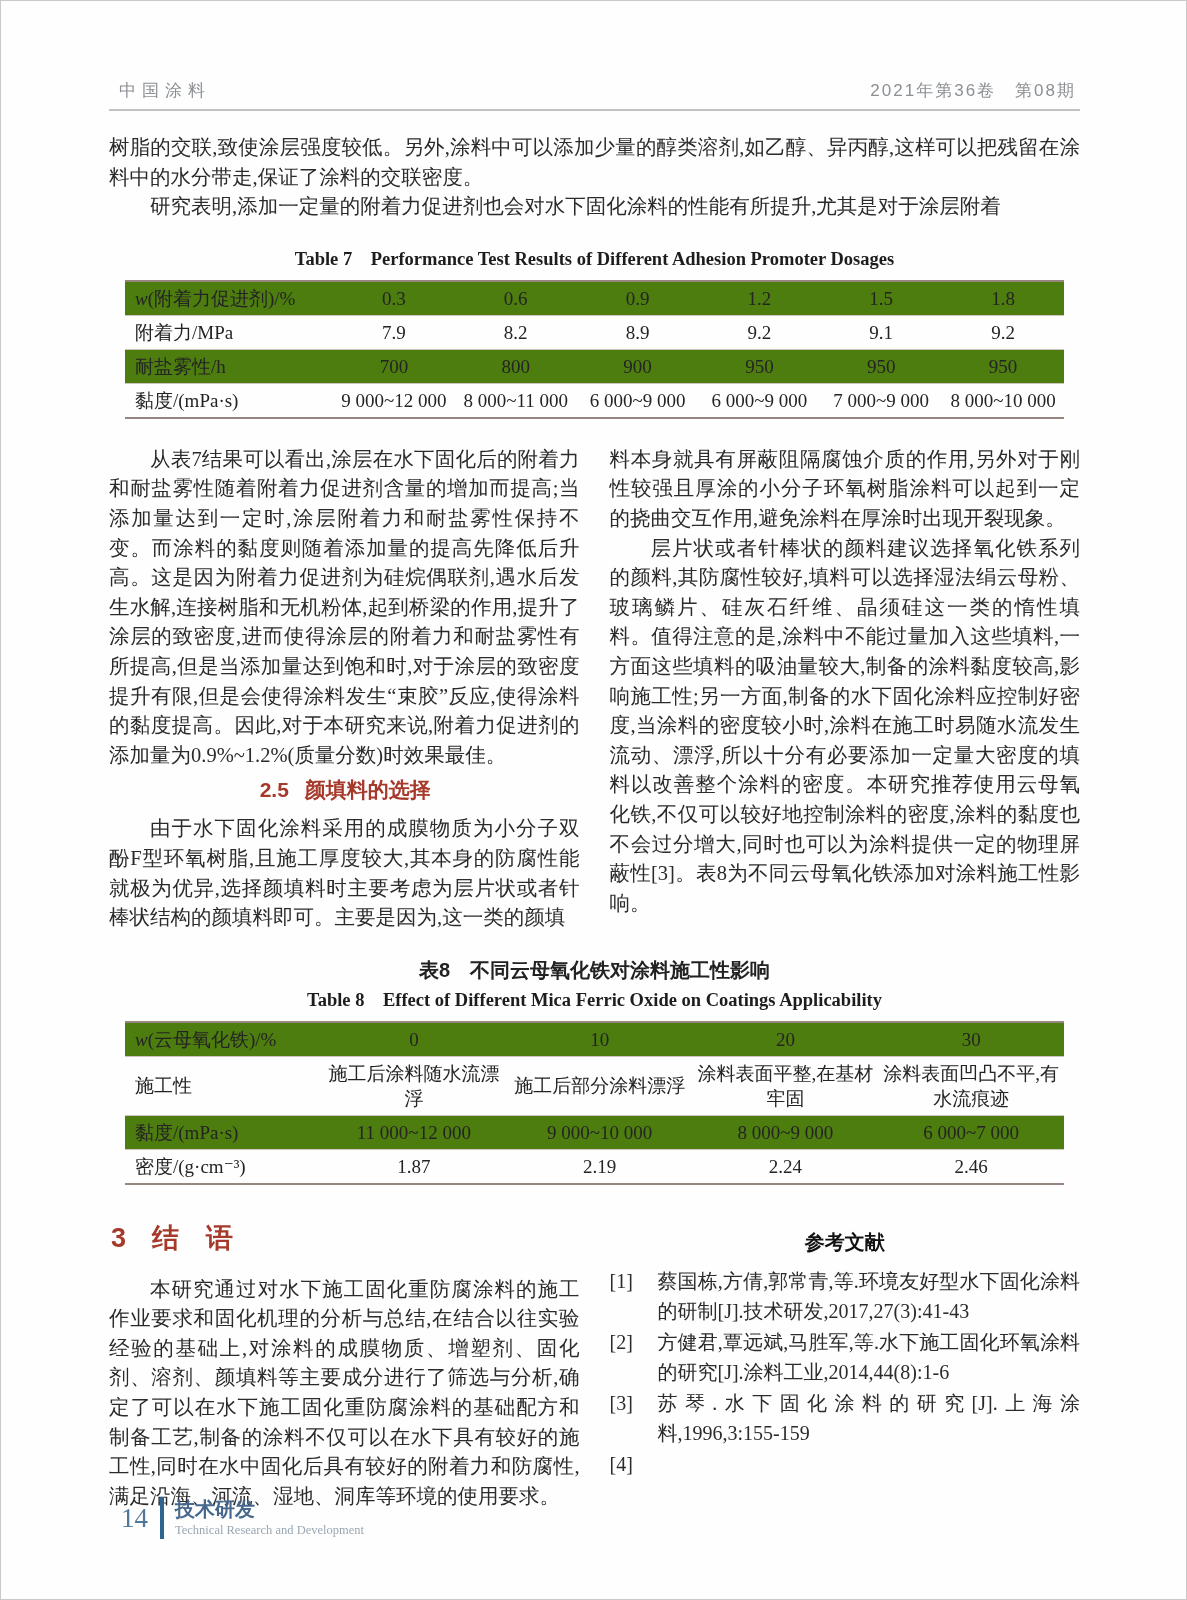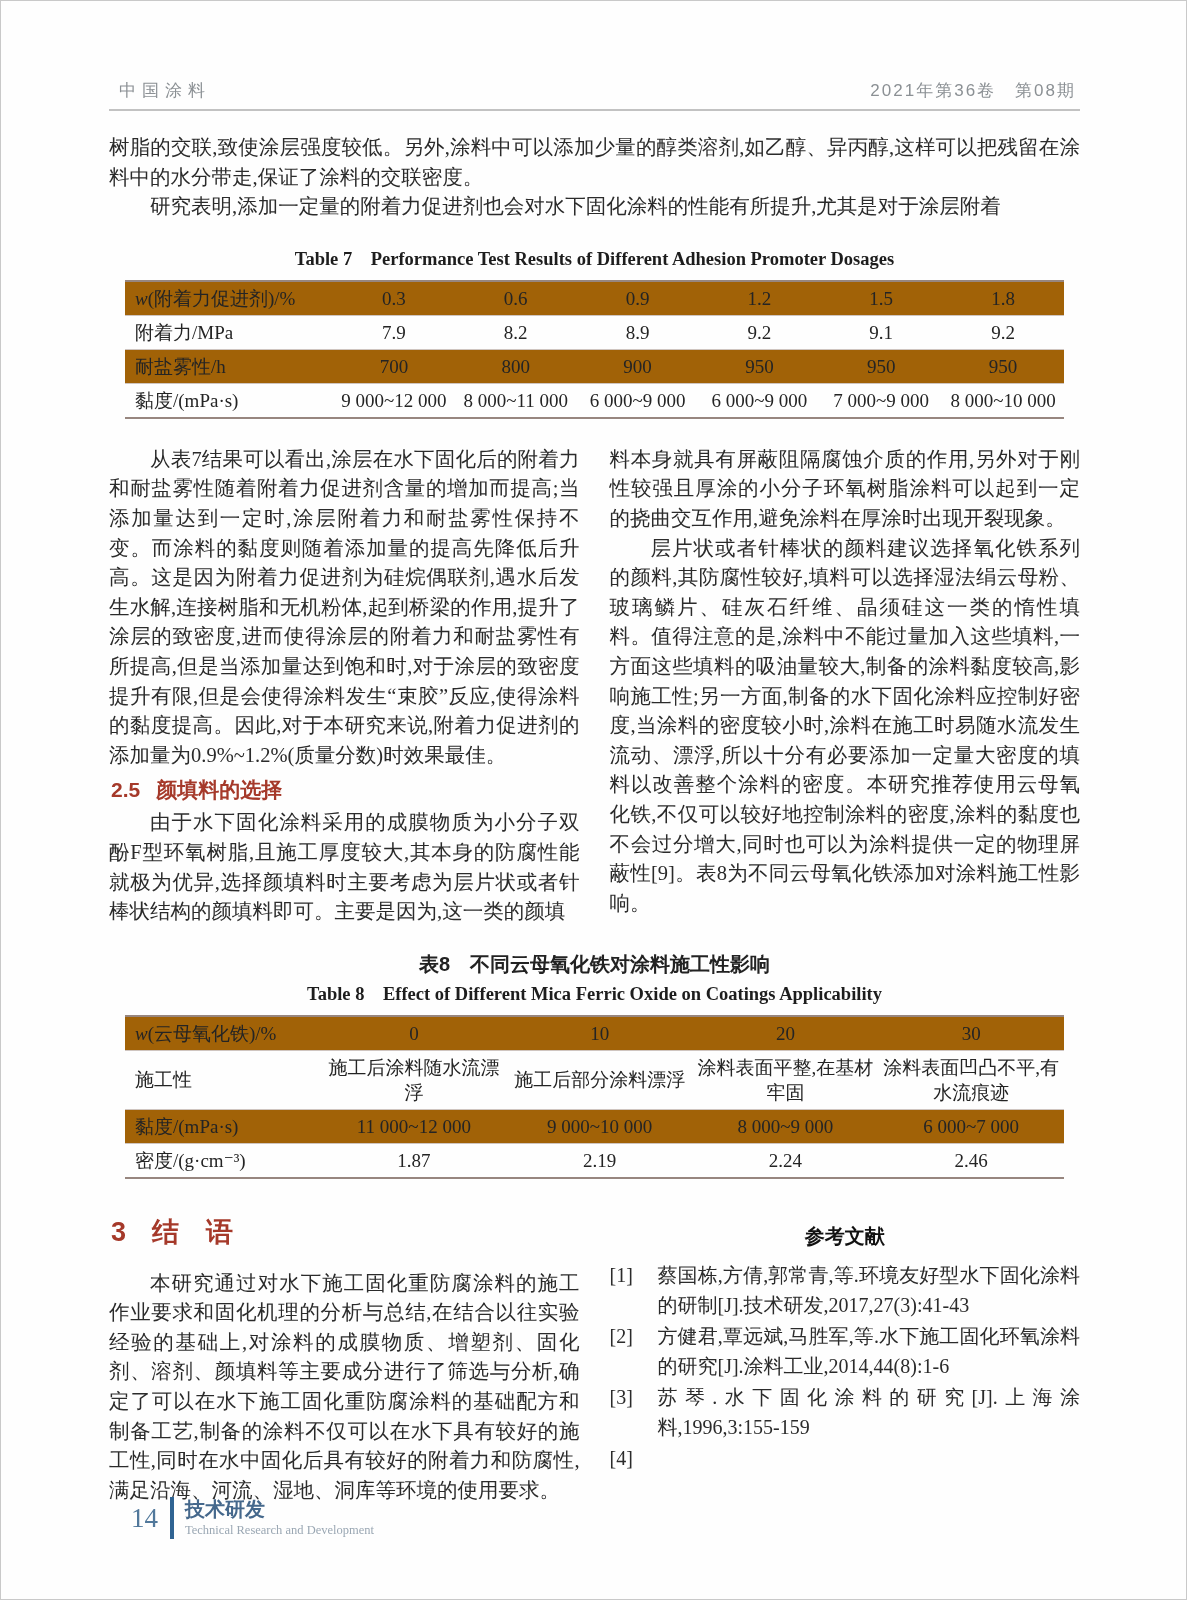--- a/index.html
+++ b/index.html
@@ -21,47 +21,47 @@
   
   .cols { display:flex; gap:30px; }
   .col { flex:1; min-width:0; }
   p.body { margin:0; font-size:20.5px; line-height:29.6px; text-align:justify; }
   p.indent { text-indent:2em; }
   .row1 { margin-top:22px;flex-direction:column; }
   .row2 { margin-top:26px; }
   .row3 { margin-top:30px; }
   
   .h25 { color:#a5392a; font-weight:bold; font-size:21px; line-height:32px;
-    font-family:"Liberation Sans","DejaVu Sans",sans-serif; margin:4px 0 2px 2px; }
+    font-family:"Liberation Sans","DejaVu Sans",sans-serif; margin:4px 0 8px 2px;text-align:center; }
   .h25 .num { margin-right:16px; }
   .sec3 { color:#a5392a; font-weight:bold; font-size:27px; line-height:34px;
     font-family:"Liberation Sans","DejaVu Sans",sans-serif; margin:6px 0 20px 2px; }
   .sec3 .num { margin-right:26px; }
   
   .tblock { margin-top:24px; padding:0 16px; }
   .t-cn { text-align:center; font-weight:bold; font-size:20px;
     font-family:"Liberation Sans","DejaVu Sans",sans-serif; color:#222; }
   .t-en { text-align:center; font-weight:bold; font-size:18.5px; margin:3px 0 9px; color:#1d1d1d; }
   table.dtable { width:100%; border-collapse:collapse; table-layout:fixed;
     border-top:2.5px solid #97867f; border-bottom:2.5px solid #97867f;
     font-size:19px; color:#242424; }
   table.dtable td { text-align:center; padding:4px 2px; line-height:25px;
     border-top:1px solid #cfc5c0; }
   table.dtable tr:first-child td { border-top:none; }
-  table.dtable tr.pink td { background:#a16207; }
+  table.dtable tr.pink td { background:#4d7c0f; }
   table.dtable td.lbl { text-align:left; padding-left:10px; }
   .ivar { font-style:italic; font-family:"Liberation Serif",serif; }
   
   .refhead { text-align:center; font-weight:bold; font-size:20px; color:#111;
     font-family:"Liberation Sans","DejaVu Sans",sans-serif; margin:14px 0 10px; }
   .ref { display:flex; font-size:20px; line-height:30.5px; }
   .ref .rn { flex:0 0 48px; }
   .ref .rt { flex:1; text-align:justify; }
   
-  .footer { position:absolute; left:130px; top:1496px; display:flex; align-items:stretch; }
+  .footer { position:absolute; left:120px; top:1496px; display:flex; align-items:stretch; }
   .footer .pnum { font-size:27px; color:#51789b; align-self:center; margin-right:12px;
     font-family:"Liberation Serif",serif; }
   .footer .fbar { width:4px; background:#2f6392; margin-right:11px; }
   .footer .fcn { font-size:20px; font-weight:bold; color:#45688c; line-height:24px;
     font-family:"Liberation Sans","DejaVu Sans",sans-serif; }
   .footer .fen { font-size:12.5px; color:#9aa7b3; line-height:18px; }
 </style>
 </head>
 <body>
 
@@ -135,21 +135,21 @@
   <div class="cols row2">
     <div class="col">
       <p class="body indent">从表7结果可以看出,涂层在水下固化后的附着力和耐盐雾性随着附着力促进剂含量的增加而提高;当添加量达到一定时,涂层附着力和耐盐雾性保持不变。而涂料的黏度则随着添加量的提高先降低后升高。这是因为附着力促进剂为硅烷偶联剂,遇水后发生水解,连接树脂和无机粉体,起到桥梁的作用,提升了涂层的致密度,进而使得涂层的附着力和耐盐雾性有所提高,但是当添加量达到饱和时,对于涂层的致密度提升有限,但是会使得涂料发生“束胶”反应,使得涂料的黏度提高。因此,对于本研究来说,附着力促进剂的添加量为0.9%~1.2%(质量分数)时效果最佳。</p>
       <div class="h25">
         <span class="num">2.5</span><span>颜填料的选择</span>
       </div>
       <p class="body indent">由于水下固化涂料采用的成膜物质为小分子双酚F型环氧树脂,且施工厚度较大,其本身的防腐性能就极为优异,选择颜填料时主要考虑为层片状或者针棒状结构的颜填料即可。主要是因为,这一类的颜填</p>
     </div>
     <div class="col">
       <p class="body">料本身就具有屏蔽阻隔腐蚀介质的作用,另外对于刚性较强且厚涂的小分子环氧树脂涂料可以起到一定的挠曲交互作用,避免涂料在厚涂时出现开裂现象。</p>
-      <p class="body indent">层片状或者针棒状的颜料建议选择氧化铁系列的颜料,其防腐性较好,填料可以选择湿法绢云母粉、玻璃鳞片、硅灰石纤维、晶须硅这一类的惰性填料。值得注意的是,涂料中不能过量加入这些填料,一方面这些填料的吸油量较大,制备的涂料黏度较高,影响施工性;另一方面,制备的水下固化涂料应控制好密度,当涂料的密度较小时,涂料在施工时易随水流发生流动、漂浮,所以十分有必要添加一定量大密度的填料以改善整个涂料的密度。本研究推荐使用云母氧化铁,不仅可以较好地控制涂料的密度,涂料的黏度也不会过分增大,同时也可以为涂料提供一定的物理屏蔽性[9]。表8为不同云母氧化铁添加对涂料施工性影响。</p>
+      <p class="body indent">层片状或者针棒状的颜料建议选择氧化铁系列的颜料,其防腐性较好,填料可以选择湿法绢云母粉、玻璃鳞片、硅灰石纤维、晶须硅这一类的惰性填料。值得注意的是,涂料中不能过量加入这些填料,一方面这些填料的吸油量较大,制备的涂料黏度较高,影响施工性;另一方面,制备的水下固化涂料应控制好密度,当涂料的密度较小时,涂料在施工时易随水流发生流动、漂浮,所以十分有必要添加一定量大密度的填料以改善整个涂料的密度。本研究推荐使用云母氧化铁,不仅可以较好地控制涂料的密度,涂料的黏度也不会过分增大,同时也可以为涂料提供一定的物理屏蔽性[3]。表8为不同云母氧化铁添加对涂料施工性影响。</p>
     </div>
   </div>
 
   <div class="tblock">
     <div class="t-cn">表8　不同云母氧化铁对涂料施工性影响</div>
     <div class="t-en">Table 8　Effect of Different Mica Ferric Oxide on Coatings Applicability</div>
     <table class="dtable">
       <colgroup>
           <col style="width:196px">
           <col>

